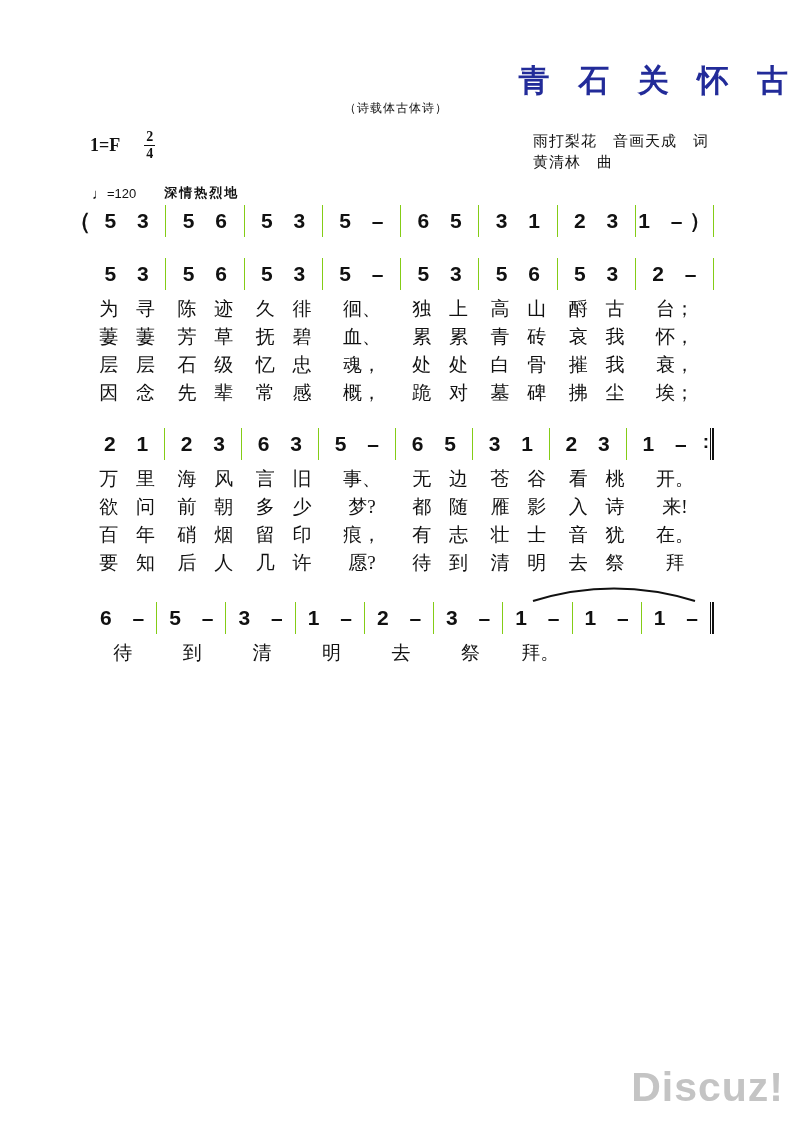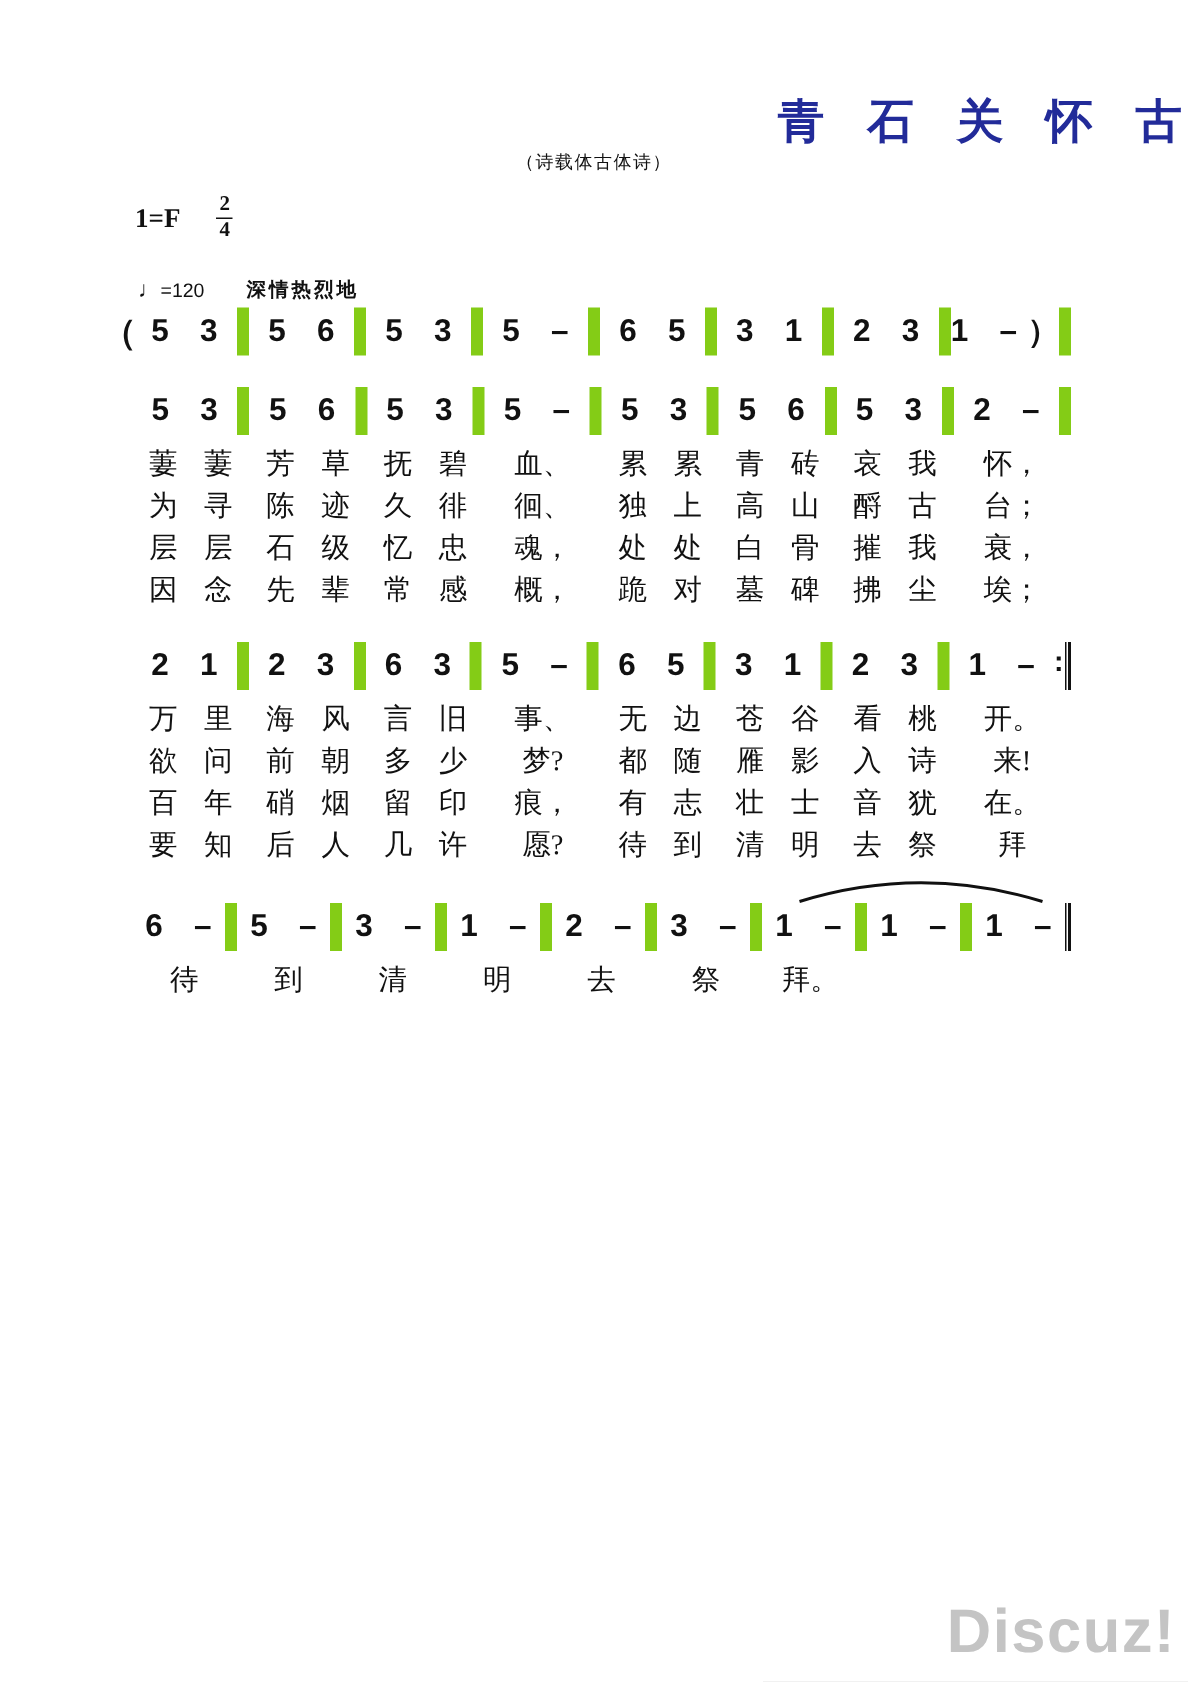--- a/index.html
+++ b/index.html
@@ -40,21 +40,21 @@
   .tempo .note{font-size:15px; font-weight:bold;}
   .tempo .expr{margin-left:28px; font-size:13px; font-weight:bold; letter-spacing:2px;
     font-family:Liberation Sans, sans-serif;}
   
   .system{position:absolute; left:88px; width:626px;}
   .sys1{top:205px;} .sys2{top:258px;} .sys3{top:428px;} .sys4{top:586px;}
   .measures{position:relative; display:flex; height:32px;}
   .sys4 .measures{margin-top:16px;}
   .measure{
     flex:1 1 0; display:flex; align-items:center; justify-content:center;
-    border-right:8px solid #84cc16; font-weight:bold; font-size:21px;
+    border-right:1px solid #84cc16; font-weight:bold; font-size:21px;
   }
   .measure.no-bar{border-right:none;}
   .notes{word-spacing:15px; white-space:nowrap;}
   .paren{position:absolute; left:-20px; top:1px; font-size:23px; font-weight:bold;}
   .close-paren{font-size:21px; font-weight:bold; margin-left:7px;}
   .rep-dots{display:flex; align-items:center; font-size:19px; font-weight:bold; margin:0 1px 4px 0;}
   .dbl-bar{width:4px; height:32px; border-left:1.5px solid #111; border-right:2.5px solid #111; box-sizing:border-box;}
   .lyric-row{display:flex; margin-top:6px; height:22px;}
   .sys2 .lyric-row:first-of-type, .sys3 .lyric-row:first-of-type{margin-top:10px;}
   .lyric-cell{
@@ -77,20 +77,24 @@
   <div class="subtitle">（诗载体古体诗）</div>
 
   <div class="keysig">
     <span>1=F</span>
     <span class="frac">
       <span class="num">2</span>
       <span class="den">4</span>
     </span>
   </div>
 
+  <div class="credits">
+    <div>雨打梨花　音画天成　词</div>
+    <div>黄清林　曲</div>
+  </div>
 
   <div class="tempo">
     <span class="note">♩</span>
       <span>=120</span>
     <span class="expr">深情热烈地</span>
   </div>
 
   <div class="system sys1">
       <div class="measures">
         <span class="paren">（</span>
@@ -140,40 +144,40 @@
         </div>
         <div class="measure">
           <span class="notes">5 6</span>
         </div>
         <div class="measure">
           <span class="notes">5 3</span>
         </div>
         <div class="measure">
           <span class="notes">2 –</span>
         </div>
+      </div>
+      <div class="lyric-row">
+        <div class="lyric-cell">为 寻</div>
+        <div class="lyric-cell">陈 迹</div>
+        <div class="lyric-cell">久 徘</div>
+        <div class="lyric-cell">徊、</div>
+        <div class="lyric-cell">独 上</div>
+        <div class="lyric-cell">高 山</div>
+        <div class="lyric-cell">酹 古</div>
+        <div class="lyric-cell">台；</div>
       </div>
       <div class="lyric-row">
         <div class="lyric-cell">萋 萋</div>
         <div class="lyric-cell">芳 草</div>
         <div class="lyric-cell">抚 碧</div>
         <div class="lyric-cell">血、</div>
         <div class="lyric-cell">累 累</div>
         <div class="lyric-cell">青 砖</div>
         <div class="lyric-cell">哀 我</div>
         <div class="lyric-cell">怀，</div>
-      </div>
-      <div class="lyric-row">
-        <div class="lyric-cell">为 寻</div>
-        <div class="lyric-cell">陈 迹</div>
-        <div class="lyric-cell">久 徘</div>
-        <div class="lyric-cell">徊、</div>
-        <div class="lyric-cell">独 上</div>
-        <div class="lyric-cell">高 山</div>
-        <div class="lyric-cell">酹 古</div>
-        <div class="lyric-cell">台；</div>
       </div>
       <div class="lyric-row">
         <div class="lyric-cell">层 层</div>
         <div class="lyric-cell">石 级</div>
         <div class="lyric-cell">忆 忠</div>
         <div class="lyric-cell">魂，</div>
         <div class="lyric-cell">处 处</div>
         <div class="lyric-cell">白 骨</div>
         <div class="lyric-cell">摧 我</div>
         <div class="lyric-cell">衰，</div>

